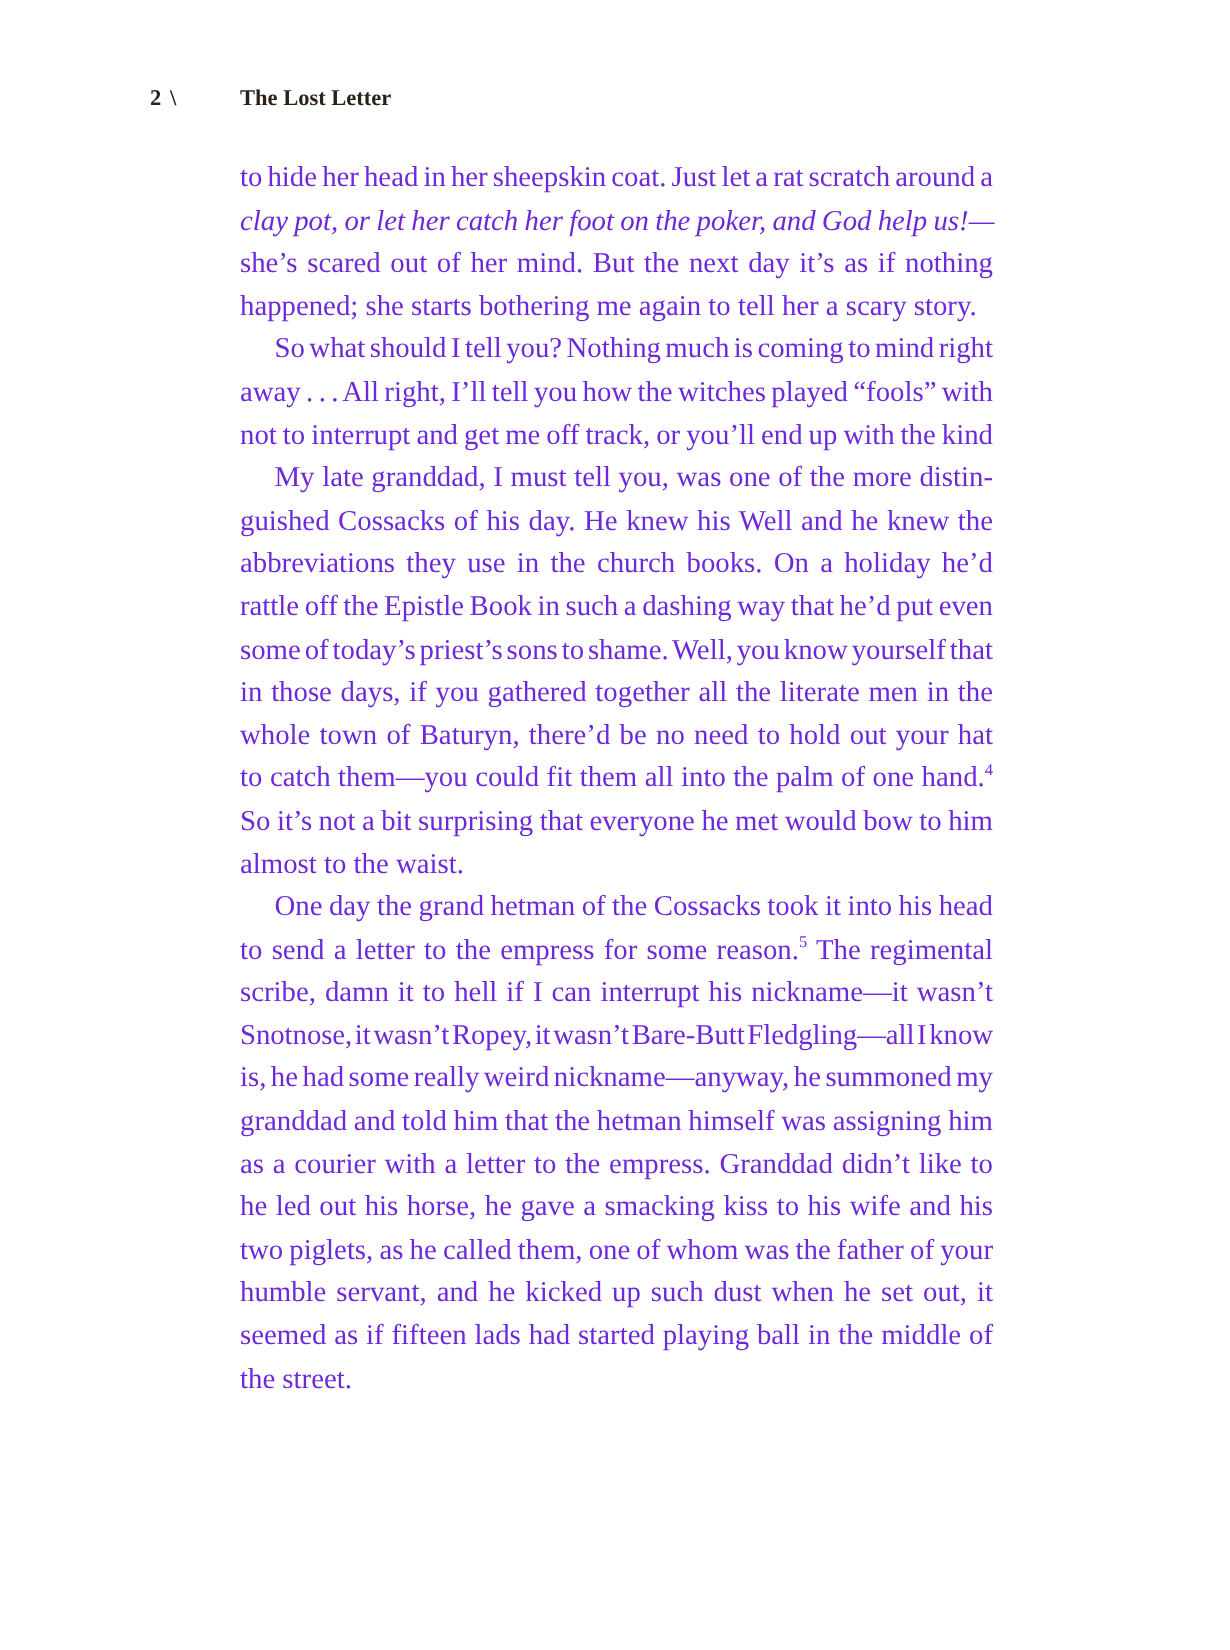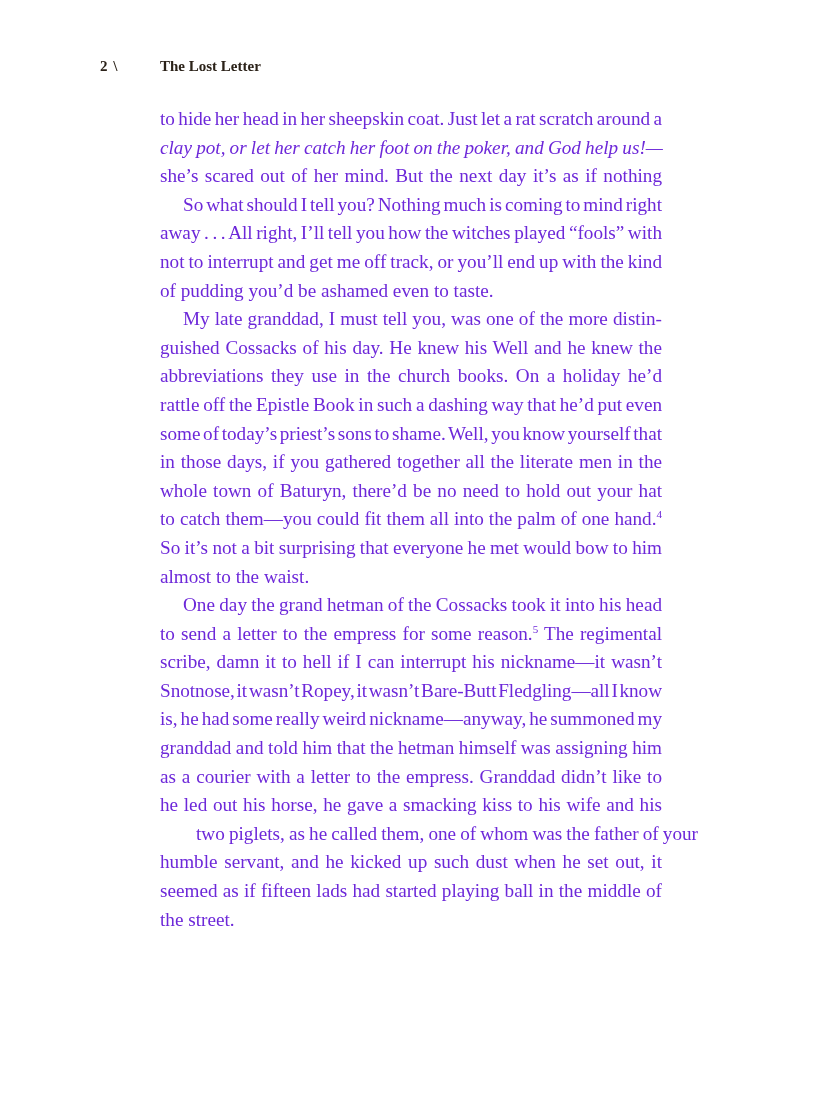--- a/index.html
+++ b/index.html
@@ -70,26 +70,26 @@
 <div class="running-head">
   <span class="folio">2 \</span>
   <span class="running-title">The Lost Letter</span>
 </div>
 
 <div class="body-text" id="body-text">
     <div>
       <span class="line" style="word-spacing: -1.40067px;"><span>to hide her head in her sheepskin coat. Just let a rat scratch around a</span></span>
       <span class="line" style="word-spacing: -0.625px; font-style: italic;"><span>clay pot, or let her catch her foot on the poker, and God help us!—</span></span>
       <span class="line"><span>she’s scared out of her mind. But the next day it’s as if nothing</span></span>
+      <span class="line last"><span>happened; she starts bothering me again to tell her a scary story.</span></span>
     </div>
     <div>
       <span class="line indent" style="word-spacing: -1.83203px;"><span>So what should I tell you? Nothing much is coming to mind right</span></span>
       <span class="line" style="word-spacing: -1.21652px;"><span>away . . . All right, I’ll tell you how the witches played “fools” with</span></span>
       <span class="line" style="word-spacing: -0.772321px;"><span>not to interrupt and get me off track, or you’ll end up with the kind</span></span>
-      <span class="line last"><span>of pudding you’d be ashamed even to taste.</span></span>
     </div>
     <div>
       <span class="line indent"><span>My late granddad, I must tell you, was one of the more distin-</span></span>
       <span class="line"><span>guished Cossacks of his day. He knew his Well and he knew the</span></span>
       <span class="line"><span>abbreviations they use in the church books. On a holiday he’d</span></span>
       <span class="line" style="word-spacing: -1.07572px;"><span>rattle off the Epistle Book in such a dashing way that he’d put even</span></span>
       <span class="line" style="word-spacing: -2.20312px;"><span>some of today’s priest’s sons to shame. Well, you know yourself that</span></span>
       <span class="line"><span>in those days, if you gathered together all the literate men in the</span></span>
       <span class="line"><span>whole town of Baturyn, there’d be no need to hold out your hat</span></span>
       <span class="line"><span>to catch them—you could fit them all into the palm of one hand.</span><sup class="fn">4</sup></span>
@@ -98,18 +98,18 @@
     </div>
     <div>
       <span class="line indent" style="word-spacing: -0.49349px;"><span>One day the grand hetman of the Cossacks took it into his head</span></span>
       <span class="line"><span>to send a letter to the empress for some reason.</span><sup class="fn">5</sup><span> The regimental</span></span>
       <span class="line"><span>scribe, damn it to hell if I can interrupt his nickname—it wasn’t</span></span>
       <span class="line" style="word-spacing: -3px; letter-spacing: -0.0377799px;"><span>Snotnose, it wasn’t Ropey, it wasn’t Bare-Butt Fledgling—all I know</span></span>
       <span class="line" style="word-spacing: -1.80903px;"><span>is, he had some really weird nickname—anyway, he summoned my</span></span>
       <span class="line" style="word-spacing: -0.31875px;"><span>granddad and told him that the hetman himself was assigning him</span></span>
       <span class="line"><span>as a courier with a letter to the empress. Granddad didn’t like to</span></span>
       <span class="line"><span>he led out his horse, he gave a smacking kiss to his wife and his</span></span>
-      <span class="line" style="word-spacing: -0.692308px; margin-left: 36px;"><span>two piglets, as he called them, one of whom was the father of your</span></span>
+      <span class="line" style="word-spacing: -0.692308px;"><span>two piglets, as he called them, one of whom was the father of your</span></span>
       <span class="line"><span>humble servant, and he kicked up such dust when he set out, it</span></span>
       <span class="line"><span>seemed as if fifteen lads had started playing ball in the middle of</span></span>
       <span class="line last"><span>the street.</span></span>
     </div>
   </div>
 
 </body></html>

